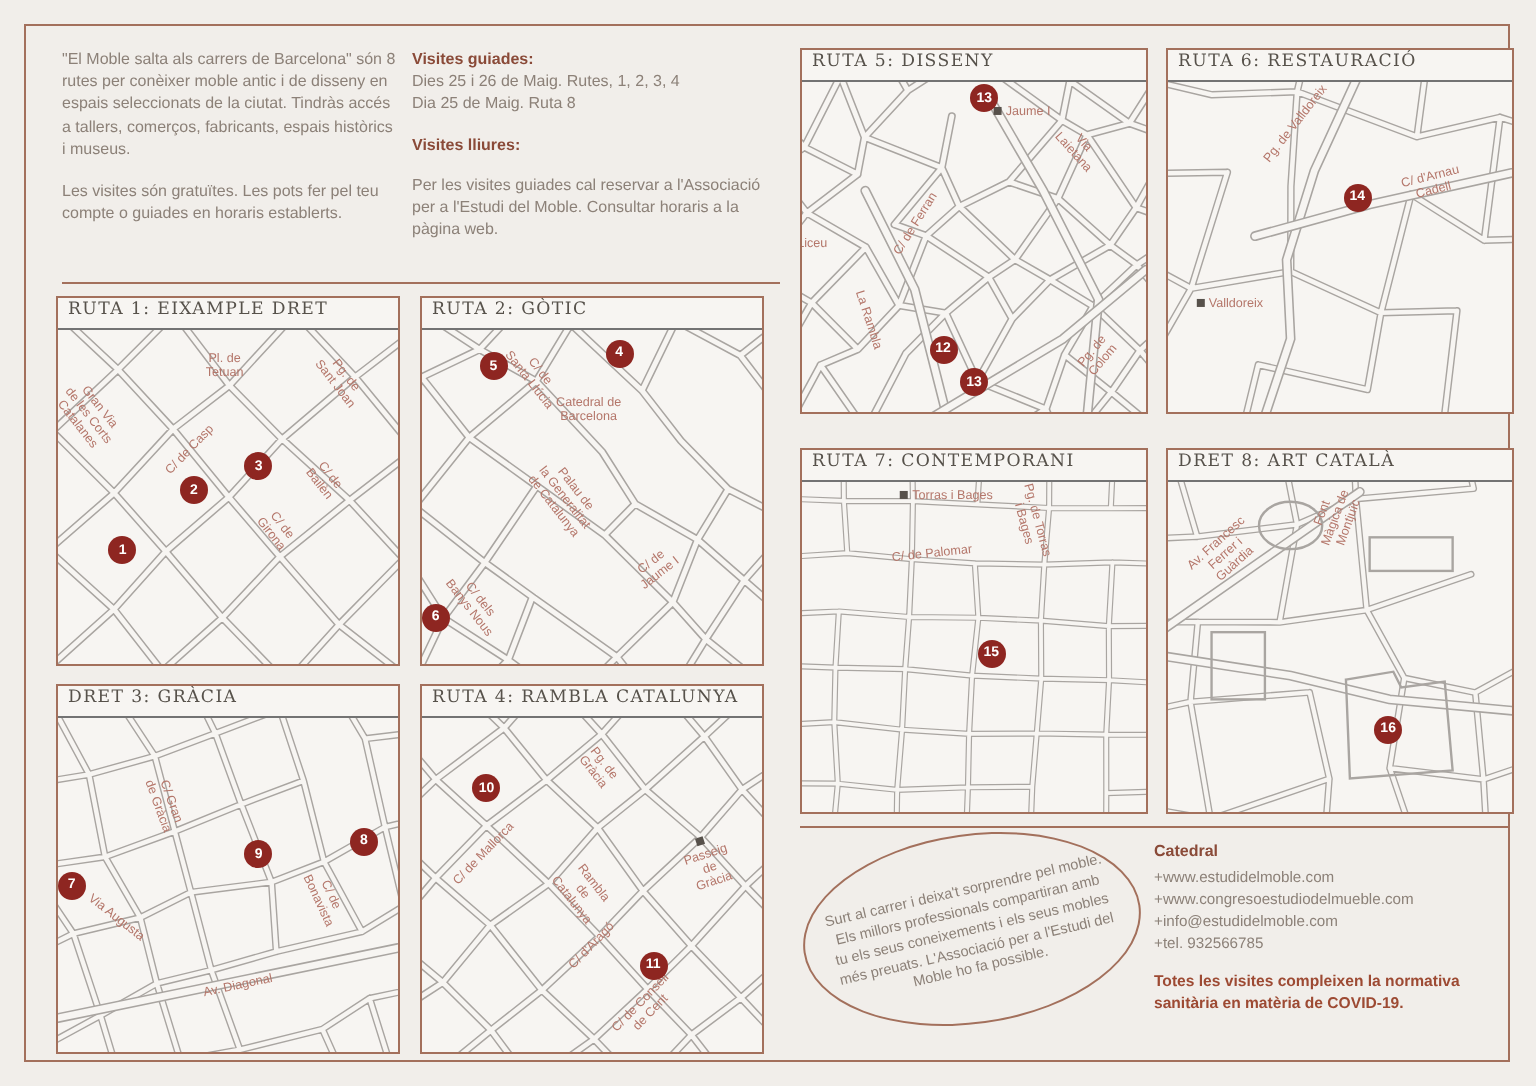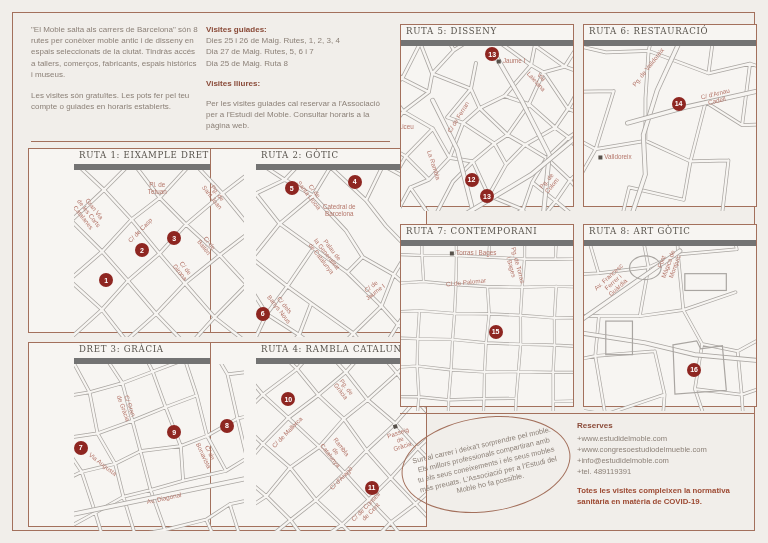--- a/index.html
+++ b/index.html
@@ -13,23 +13,23 @@
   .visits{position:absolute;left:206px;top:24px;width:186px;font-size:8px;line-height:1.4;color:#8c8178;}
   .visits h3{margin:0;font-size:8px;color:#8a4a38;}
   .visits .blk{margin-bottom:9px;}
   .hr-left{position:absolute;left:31px;top:141px;width:359px;border-top:1px solid #a3705c;}
   .hr-right{position:absolute;left:400px;top:413px;width:355px;border-top:1px solid #a3705c;}
 
   
   .maps-left{position:absolute;left:28px;top:148px;display:grid;grid-template-columns:170px 170px;gap:9px 12px;}
   .maps-right{position:absolute;left:400px;top:24px;display:grid;grid-template-columns:172px 172px;gap:17px 11px;}
   .panel{border:1px solid #a3705c;background:#f7f5f2;}
-  .maps-left .panel{width:170px;height:183px;padding-left:45px;}
+  .maps-left .panel{width:170px;height:183px;}
   .maps-right .panel{width:172px;height:181px;}
-  .panel-title{height:14px;border-bottom:6px solid #737373;font-family:"DejaVu Serif", serif;
+  .panel-title{height:14px;border-bottom:1px solid #737373;font-family:"DejaVu Serif", serif;
     font-size:8.6px;letter-spacing:.7px;color:#57524b;padding:1px 0 0 5px;overflow:hidden;white-space:nowrap;}
   .map-area{position:relative;width:100%;height:calc(100% - 16px);overflow:hidden;}
   .map-svg{position:absolute;left:0;top:0;width:100%;height:100%;}
   .street-label{position:absolute;font-size:6.3px;color:#b4766a;white-space:pre-line;text-align:center;
     line-height:1.12;transform-origin:center;z-index:2;}
   .station-dot{display:inline-block;width:4px;height:4px;background:#57514b;margin-right:2px;vertical-align:middle;}
   .marker{position:absolute;width:14px;height:14px;margin:-7px 0 0 -7px;border-radius:50%;background:#8e2621;
     color:#fff;font-size:7px;font-weight:bold;display:flex;align-items:center;justify-content:center;z-index:3;}
 
   
@@ -50,21 +50,20 @@
   <div class="intro">
     <p>"El Moble salta als carrers de Barcelona" són 8 rutes per conèixer moble antic i de disseny en espais seleccionats de la ciutat. Tindràs accés a tallers, comerços, fabricants, espais històrics i museus.</p>
     <p>Les visites són gratuïtes. Les pots fer pel teu compte o guiades en horaris establerts.</p>
   </div>
 
   <div class="visits">
     <div class="blk">
       <h3>Visites guiades:</h3>
       <div id="guided-list">
           <div>Dies 25 i 26 de Maig. Rutes, 1, 2, 3, 4</div>
-          <div>Dia 27 de Maig. Rutes, 5, 6 i 7</div>
           <div>Dia 25 de Maig. Ruta 8</div>
         </div>
     </div>
     <div class="blk">
       <h3>Visites lliures:</h3>
     </div>
     <div class="blk">Per les visites guiades cal reservar a l'Associació per a l'Estudi del Moble. Consultar horaris a la pàgina web.</div>
   </div>
 
   <div class="hr-left"></div>
@@ -224,21 +223,21 @@
             </g>
           </svg>
           <div class="street-label" style="left: 42%; top: 4%; transform: translate(-50%, -50%) rotate(0deg);"><span class="station-dot"></span><span>Torras i Bages</span></div>
           <div class="street-label" style="left: 66%; top: 12%; transform: translate(-50%, -50%) rotate(75deg);"><span>Pg. de Torras
 i Bages</span></div>
           <div class="street-label" style="left: 38%; top: 22%; transform: translate(-50%, -50%) rotate(-6deg);"><span>C/ de Palomar</span></div>
           <div class="marker" style="left: 55%; top: 52%;">15</div>
         </div>
       </div>
       <div class="panel">
-        <div class="panel-title">RUTA 8: ART GÒTIC</div>
+        <div class="panel-title">DRET 8: ART CATALÀ</div>
         <div class="map-area">
           <svg viewBox="0 0 170 167" class="map-svg">
             <g transform="translate(85,84) rotate(-8) scale(1.35) translate(-85,-84)">
               <path d="M5.1,2.8L-1.5,31.5M-1.5,31.5L-1.9,62.1M-4.2,130.4L-5.8,173.7M32.5,-0.9L37.8,35.2M33.6,66.9L26.7,96.2M26.7,96.2L28.0,140.8M28.0,140.8L27.9,163.7M73.2,-7.5L75.5,35.9M75.5,35.9L63.9,71.3M71.4,98.9L74.2,132.0M74.2,132.0L65.2,172.9M101.6,-0.8L98.7,29.5M98.7,29.5L96.9,71.3M96.9,71.3L107.3,98.5M107.3,98.5L97.2,131.2M97.2,131.2L105.1,172.6M140.2,-1.0L142.9,31.8M132.9,107.6L131.4,140.3M131.4,140.3L128.8,172.1M176.1,37.4L172.2,59.4M172.2,59.4L166.0,95.0M165.2,133.9L165.0,169.1M32.5,-0.9L73.2,-7.5M73.2,-7.5L101.6,-0.8M140.2,-1.0L164.4,0.0M-1.5,31.5L37.8,35.2M37.8,35.2L75.5,35.9M75.5,35.9L98.7,29.5M98.7,29.5L142.9,31.8M-1.9,62.1L33.6,66.9M33.6,66.9L63.9,71.3M63.9,71.3L96.9,71.3M96.9,71.3L137.5,63.5M0.3,98.1L26.7,96.2M26.7,96.2L71.4,98.9M107.3,98.5L132.9,107.6M132.9,107.6L166.0,95.0M-4.2,130.4L28.0,140.8M28.0,140.8L74.2,132.0M97.2,131.2L131.4,140.3M131.4,140.3L165.2,133.9M65.2,172.9L105.1,172.6M105.1,172.6L128.8,172.1M128.8,172.1L165.0,169.1" fill="none" stroke="#a9a5a1" stroke-width="2.6" stroke-linecap="round"></path>
               <path d="M5.1,2.8L-1.5,31.5M-1.5,31.5L-1.9,62.1M-4.2,130.4L-5.8,173.7M32.5,-0.9L37.8,35.2M33.6,66.9L26.7,96.2M26.7,96.2L28.0,140.8M28.0,140.8L27.9,163.7M73.2,-7.5L75.5,35.9M75.5,35.9L63.9,71.3M71.4,98.9L74.2,132.0M74.2,132.0L65.2,172.9M101.6,-0.8L98.7,29.5M98.7,29.5L96.9,71.3M96.9,71.3L107.3,98.5M107.3,98.5L97.2,131.2M97.2,131.2L105.1,172.6M140.2,-1.0L142.9,31.8M132.9,107.6L131.4,140.3M131.4,140.3L128.8,172.1M176.1,37.4L172.2,59.4M172.2,59.4L166.0,95.0M165.2,133.9L165.0,169.1M32.5,-0.9L73.2,-7.5M73.2,-7.5L101.6,-0.8M140.2,-1.0L164.4,0.0M-1.5,31.5L37.8,35.2M37.8,35.2L75.5,35.9M75.5,35.9L98.7,29.5M98.7,29.5L142.9,31.8M-1.9,62.1L33.6,66.9M33.6,66.9L63.9,71.3M63.9,71.3L96.9,71.3M96.9,71.3L137.5,63.5M0.3,98.1L26.7,96.2M26.7,96.2L71.4,98.9M107.3,98.5L132.9,107.6M132.9,107.6L166.0,95.0M-4.2,130.4L28.0,140.8M28.0,140.8L74.2,132.0M97.2,131.2L131.4,140.3M131.4,140.3L165.2,133.9M65.2,172.9L105.1,172.6M105.1,172.6L128.8,172.1M128.8,172.1L165.0,169.1" fill="none" stroke="#f7f5f2" stroke-width="1.6" stroke-linecap="round"></path>
             </g>
             <path d="M-5,88L60,98L110,110L175,116" fill="none" stroke="#a9a5a1" stroke-width="5" stroke-linecap="round"></path>
             <path d="M-5,88L60,98L110,110L175,116" fill="none" stroke="#f7f5f2" stroke-width="3.4" stroke-linecap="round"></path>
             <path d="M-5,75L45,40L95,5" fill="none" stroke="#a9a5a1" stroke-width="5" stroke-linecap="round"></path>
             <path d="M-5,75L45,40L95,5" fill="none" stroke="#f7f5f2" stroke-width="3.4" stroke-linecap="round"></path>
@@ -258,22 +257,22 @@
       </div>
     </div>
 
   <div class="hr-right"></div>
 
   <div class="promo">
     <div class="promo-text">Surt al carrer i deixa't sorprendre pel moble. Els millors professionals compartiran amb tu els seus coneixements i els seus mobles més preuats. L'Associació per a l'Estudi del Moble ho fa possible.</div>
   </div>
 
   <div class="reserves">
-    <h3>Reserves</h3>
+    <h3>Catedral</h3>
     <div id="reserves-list">
         <div class="reserve-line"><span>+</span><span>www.estudidelmoble.com</span></div>
         <div class="reserve-line"><span>+</span><span>www.congresoestudiodelmueble.com</span></div>
         <div class="reserve-line"><span>+</span><span>info@estudidelmoble.com</span></div>
-        <div class="reserve-line"><span>+</span><span>tel. 489119391</span></div>
+        <div class="reserve-line"><span>+</span><span>tel. 932566785</span></div>
       </div>
     <div class="covid">Totes les visites compleixen la normativa sanitària en matèria de COVID-19.</div>
   </div>
 </div>
 
 </body></html>

